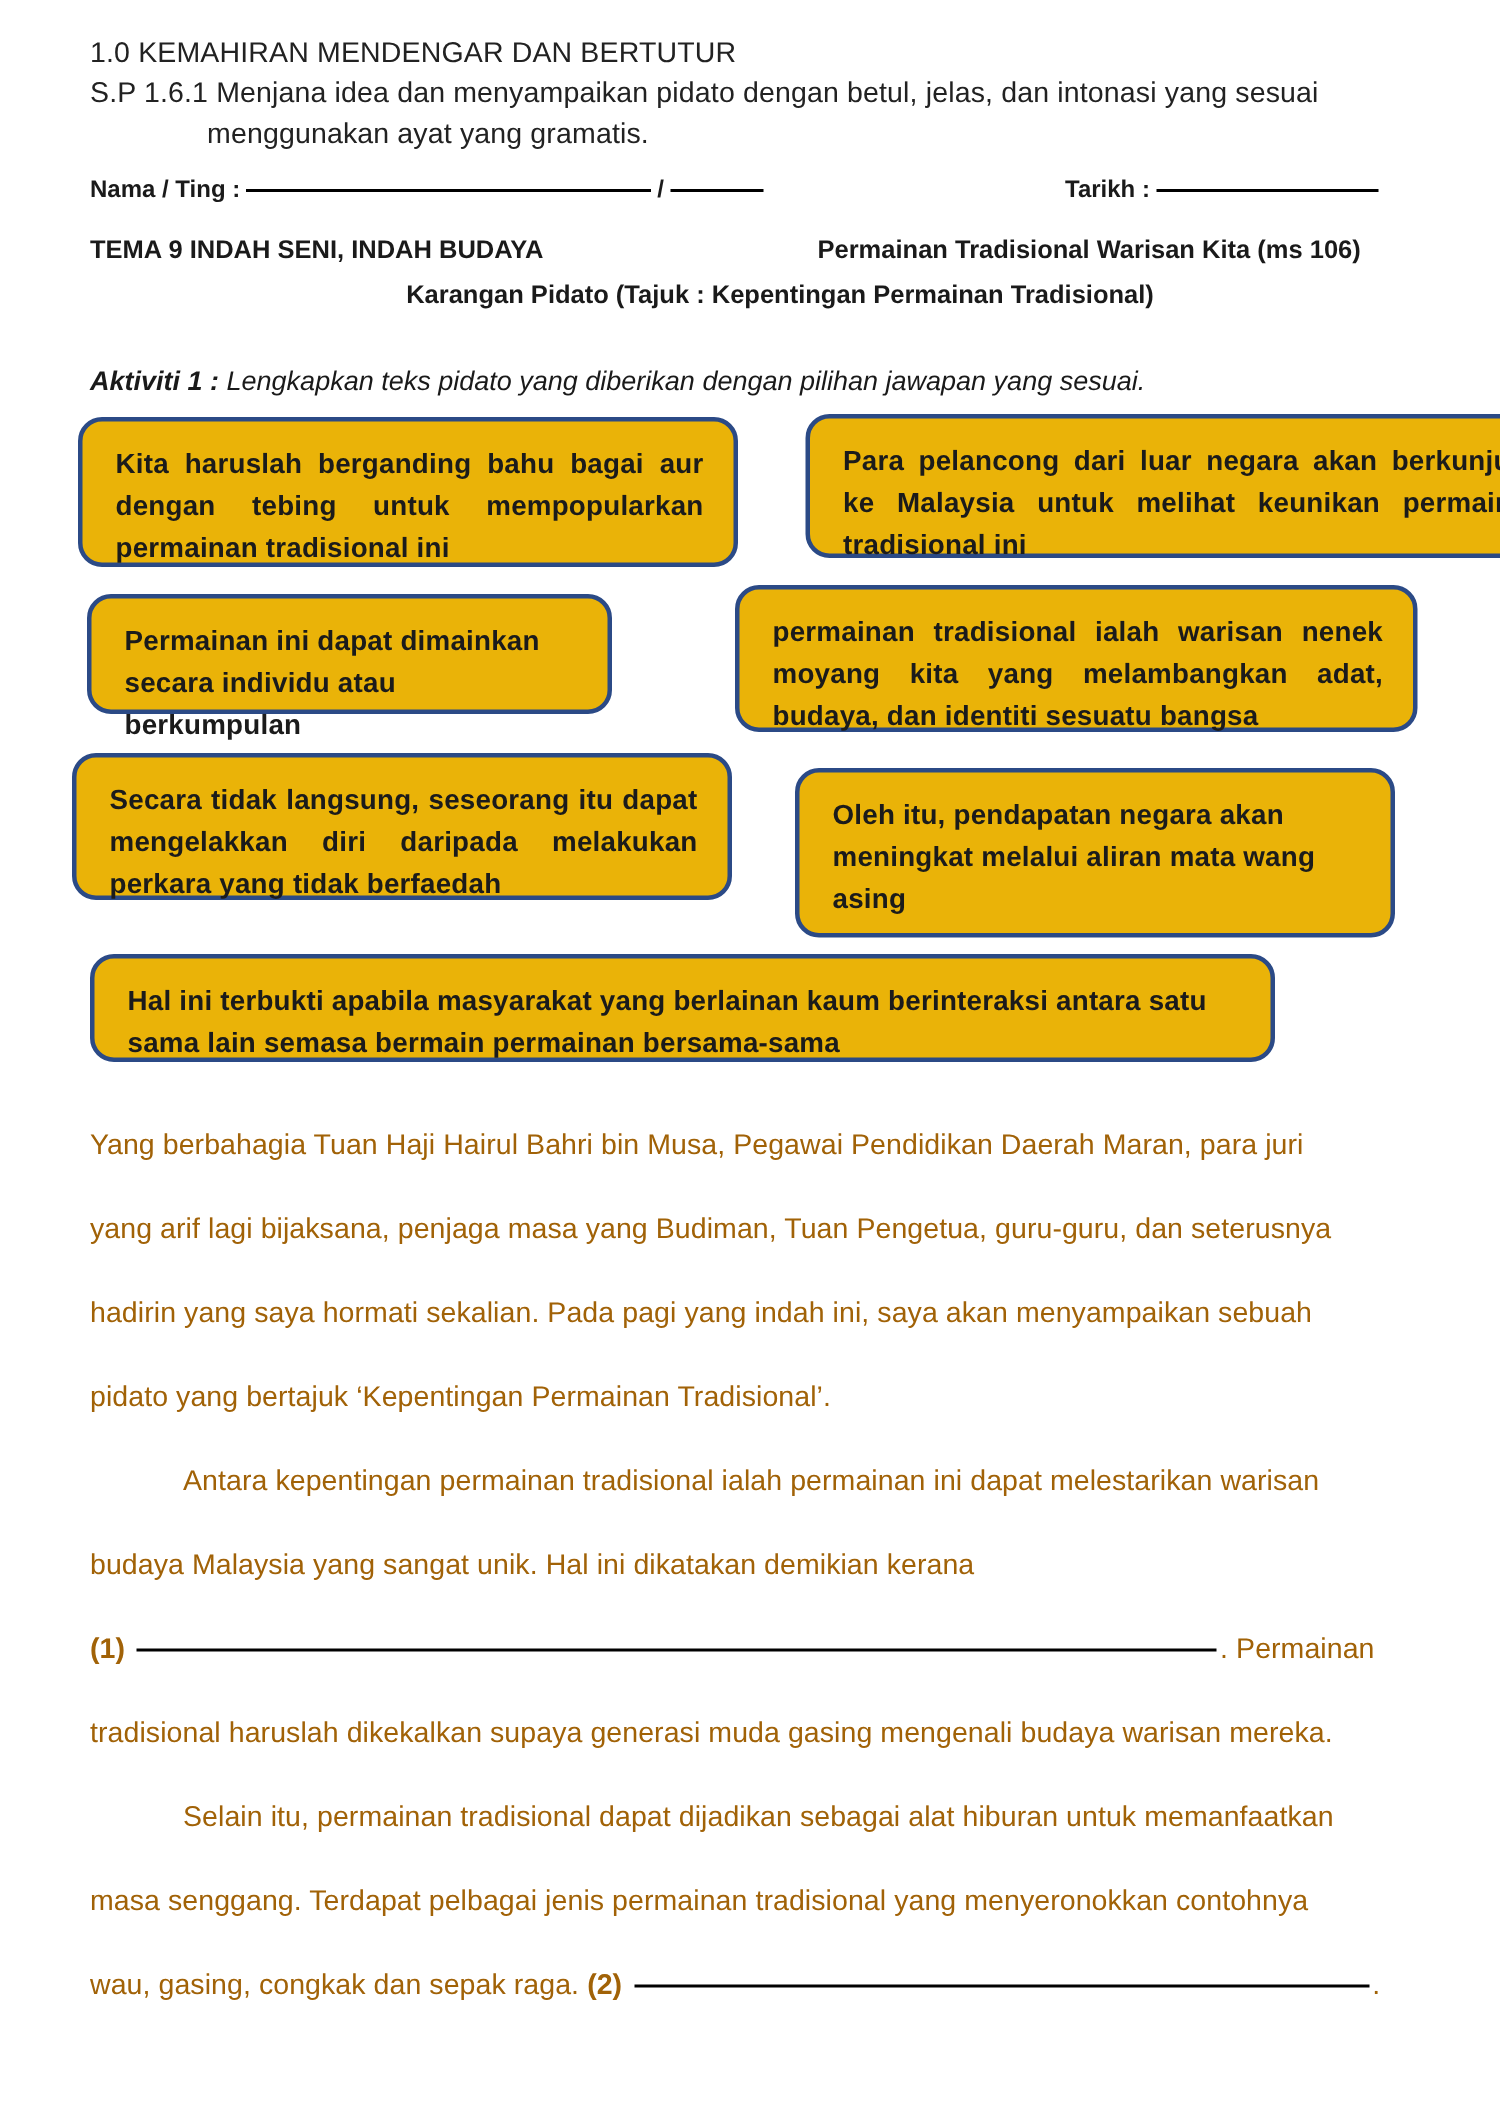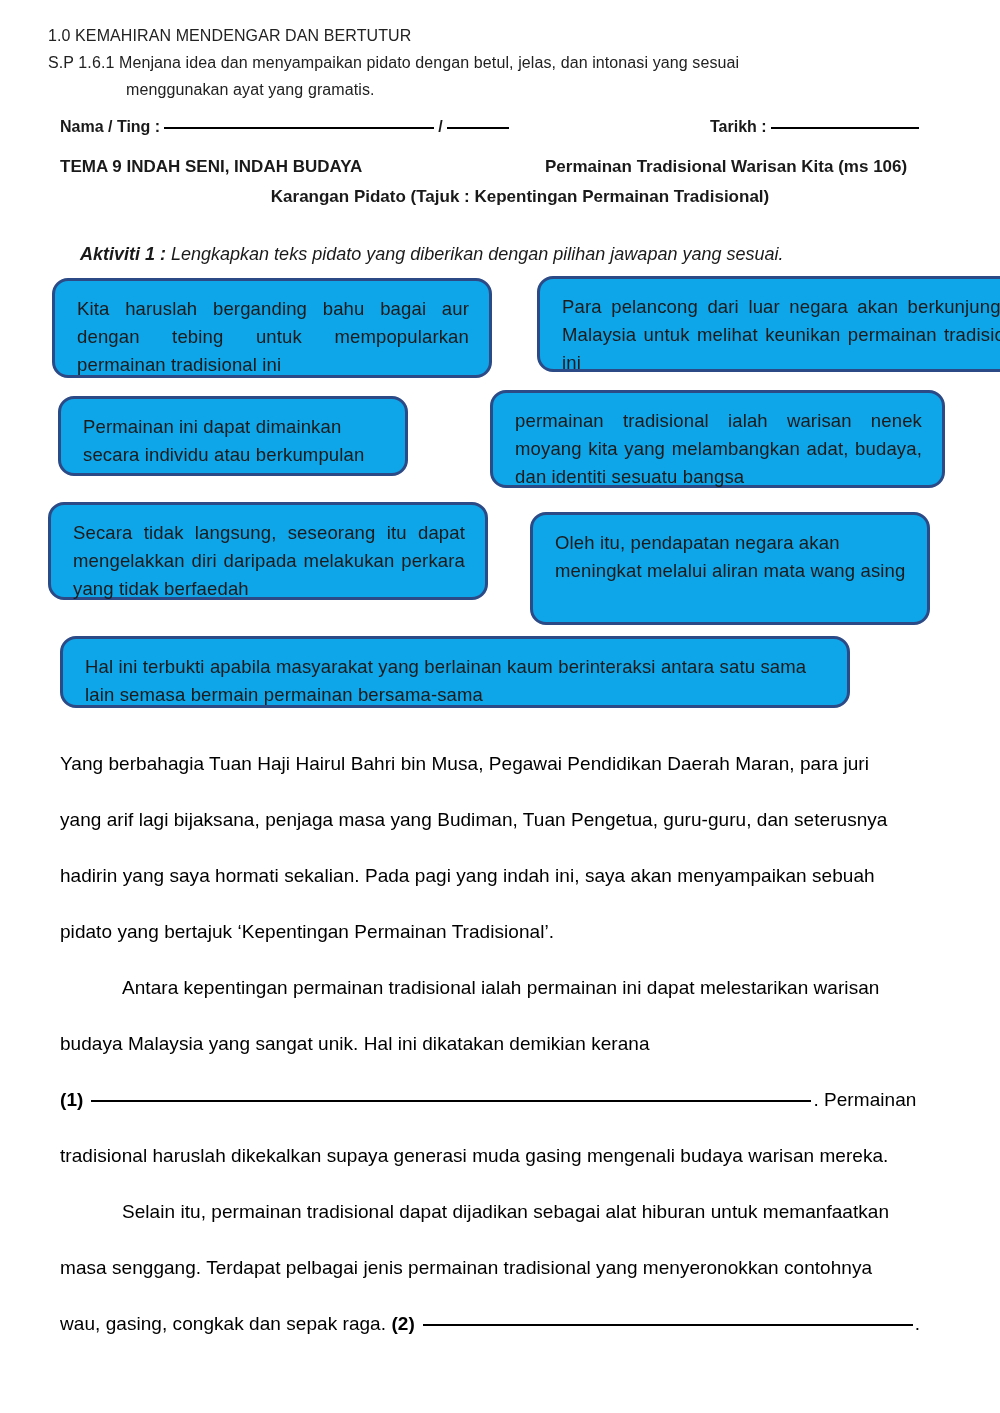--- a/index.html
+++ b/index.html
@@ -19,24 +19,24 @@
   .page {
     position: relative;
     width: 1000px;
     height: 1413px;
     padding: 0;
   }
 
   
   .hdr {
     position: absolute;
-    left: 48px;
+    left: 60px;
     top: 22px;
     width: 900px;
-    font-size: 16px;
+    font-size: 19px;
     line-height: 27px;
     color: #222;
     letter-spacing: 0.1px;
   }
   .hdr .line2 { white-space: nowrap; }
   .hdr .line3 { padding-left: 78px; }
 
   
   .namerow {
     position: absolute;
@@ -102,57 +102,57 @@
   }
 
   
   .aktiviti {
     position: absolute;
     left: 60px;
     top: 244px;
     width: 900px;
     font-size: 18px;
     font-style: italic;
-    margin-left: 20px;
   }
   .aktiviti b { font-style: italic; }
 
   
   .abox {
     position: absolute;
     box-sizing: border-box;
     border: 3px solid #2b4a86;
     border-radius: 16px;
-    background: #0ea5e9;
+    background: #eab308;
     font-size: 18.5px;
     line-height: 28px;
     color: #1b1b1b;
     text-align: justify;
     padding: 14px 20px 14px 22px;
     letter-spacing: 0.15px;
+    font-weight: bold;
   }
   .abox.nojust { text-align: left; }
 
   #box1 { left: 52px;  top: 278px; width: 440px; height: 100px; }
   #box2 { left: 537px; top: 276px; width: 516px; height: 96px; }
   #box3 { left: 58px;  top: 396px; width: 350px; height: 80px; }
   #box4 { left: 490px; top: 390px; width: 455px; height: 98px; }
   #box5 { left: 48px;  top: 502px; width: 440px; height: 98px; }
   #box6 { left: 530px; top: 512px; width: 400px; height: 113px; }
   #box7 { left: 60px;  top: 636px; width: 790px; height: 72px; }
 
   
   .bodytext {
     position: absolute;
     left: 60px;
     top: 736px;
     width: 890px;
     font-size: 19px;
     line-height: 56px;
-    color: #000000;
+    color: #a16207;
     text-align: left;
     letter-spacing: 0.05px;
   }
   .bodytext p { margin: 0; }
   .bodytext .indent { text-indent: 62px; }
 
   .fillrow { white-space: nowrap; }
   .numlbl { font-weight: bold; }
   .rule-fill-1 {
     display: inline-block;

